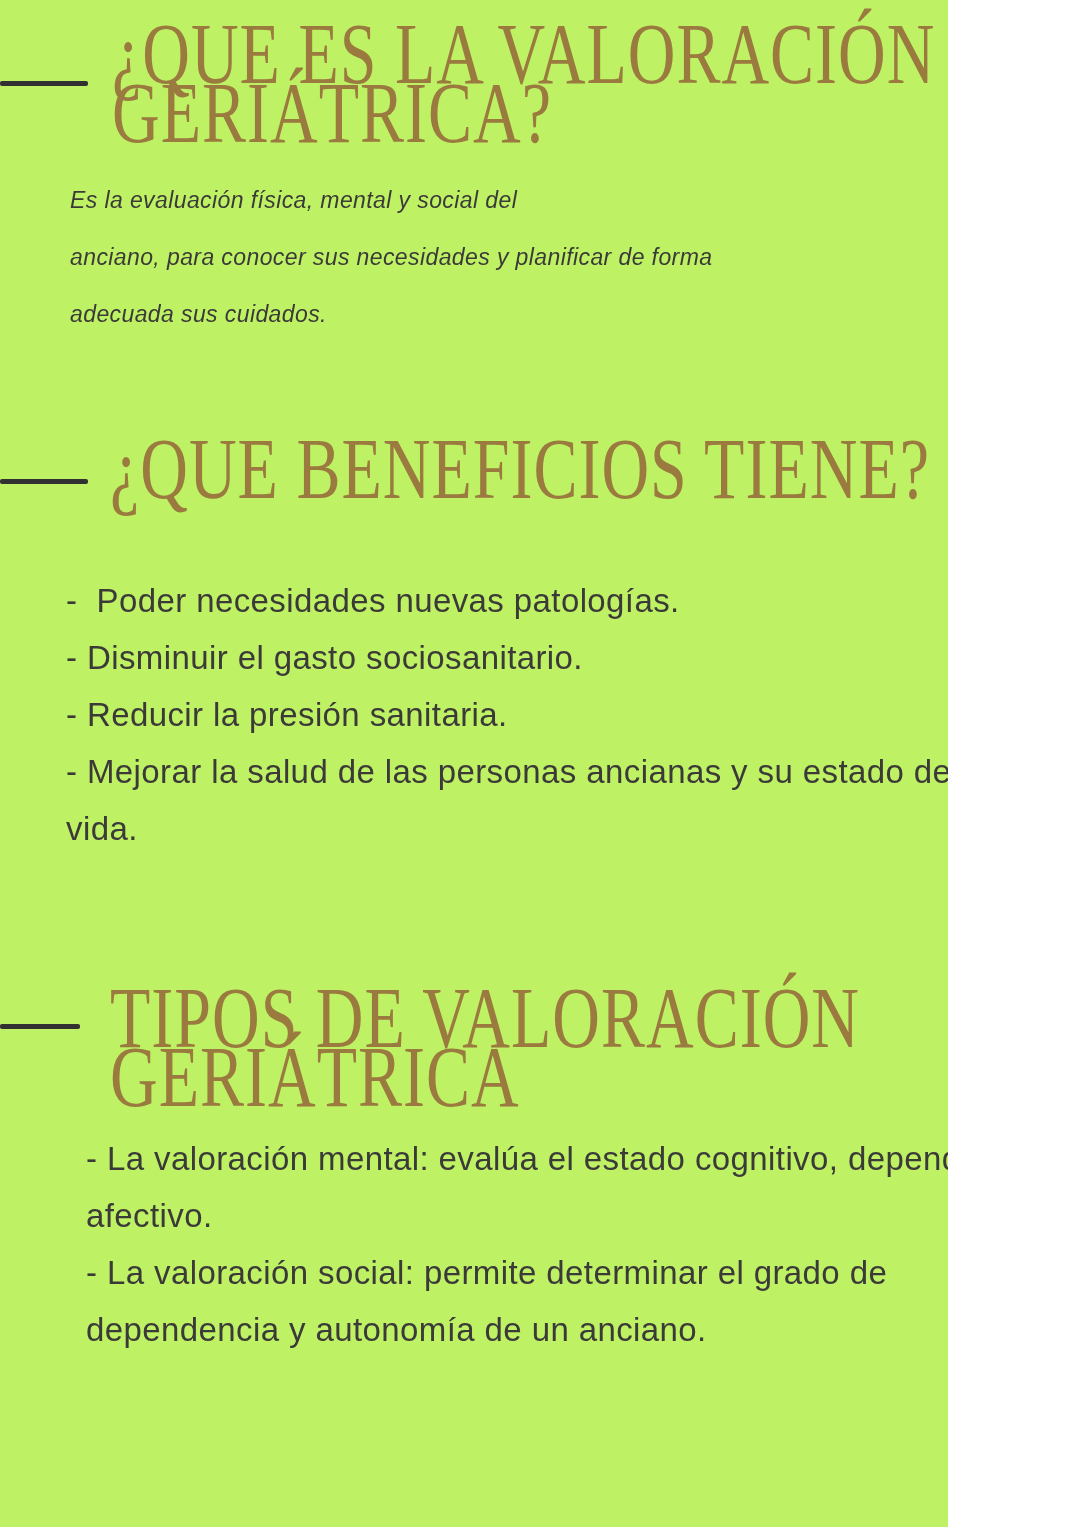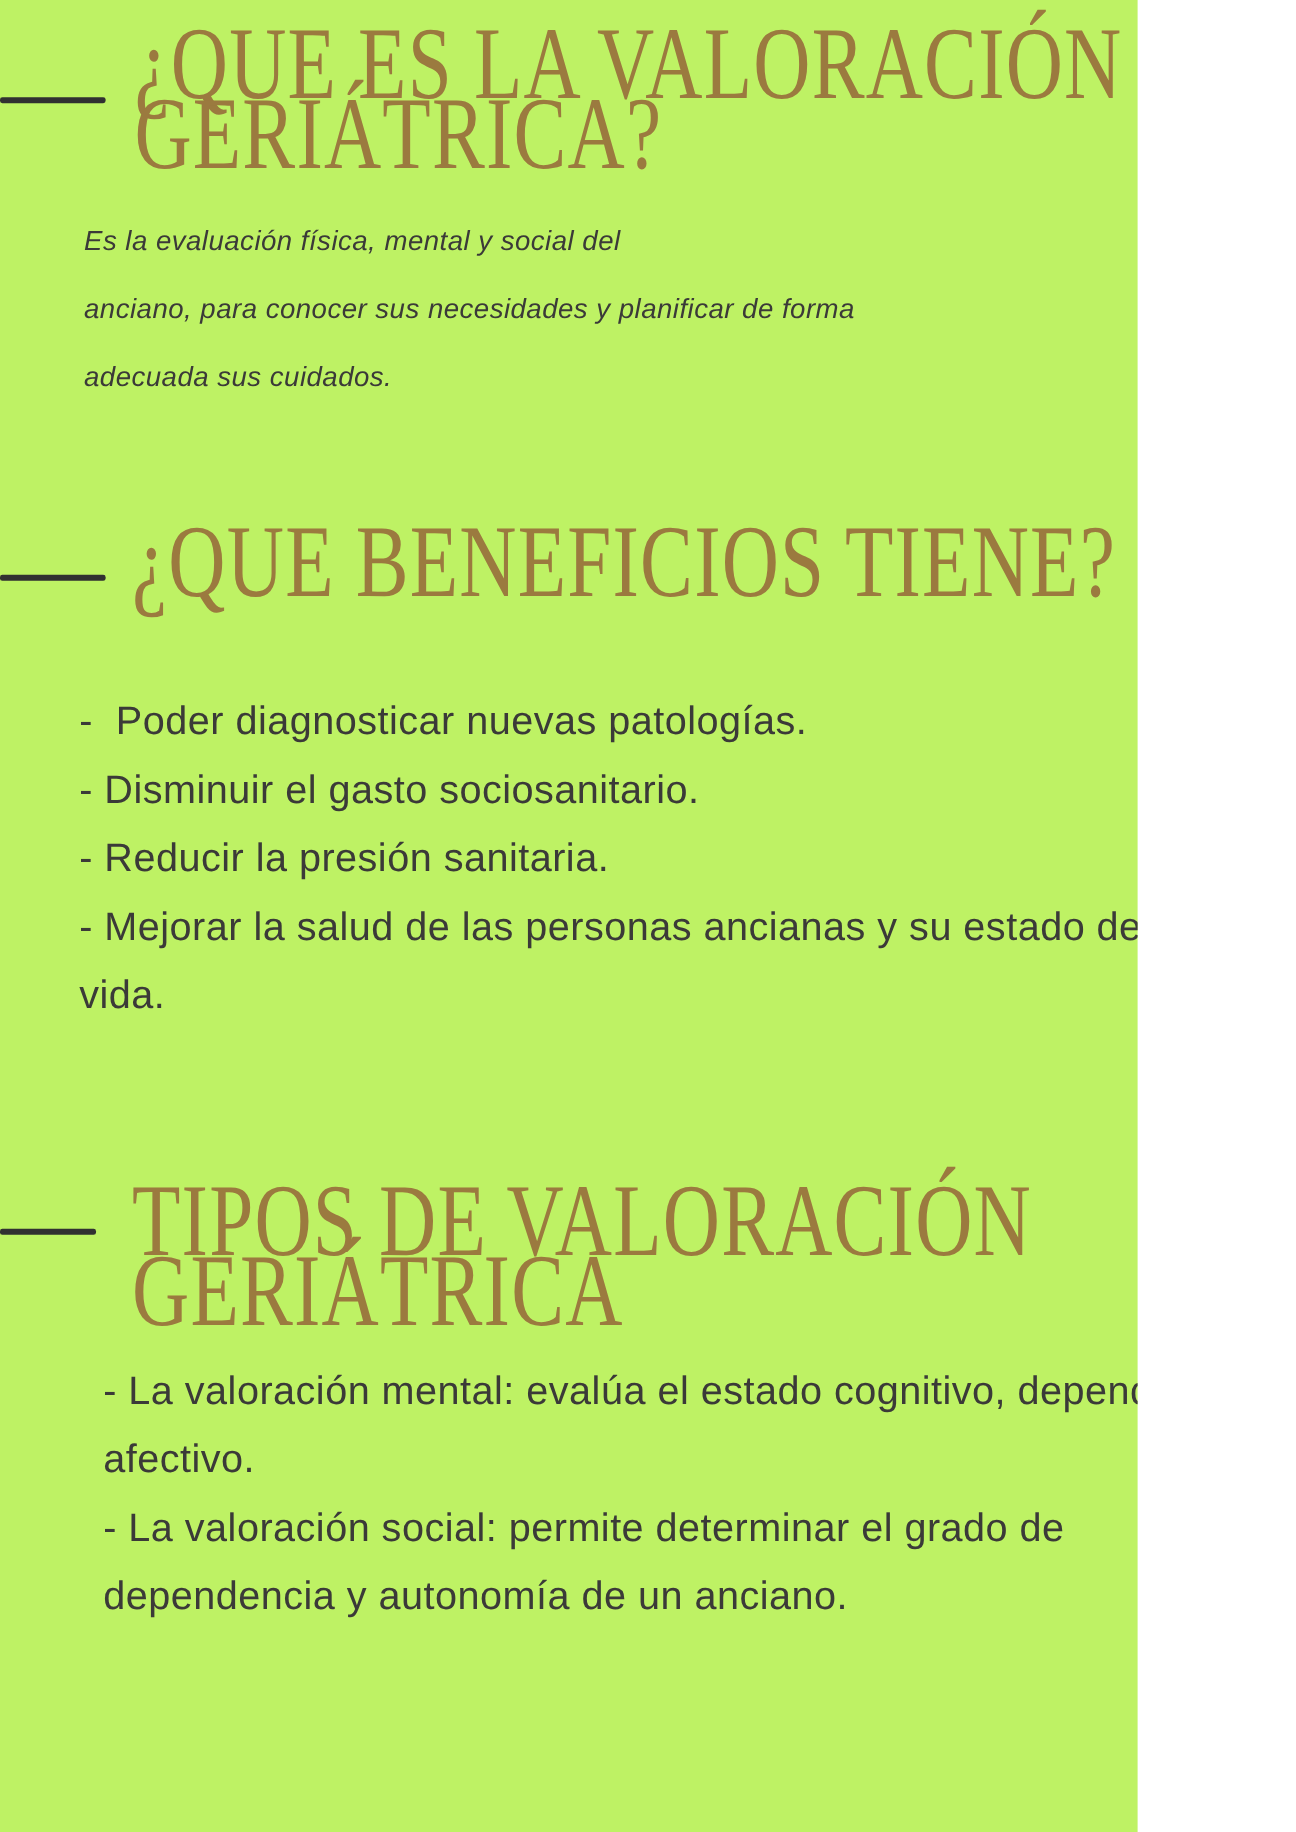--- a/index.html
+++ b/index.html
@@ -71,21 +71,21 @@
   <div id="rule-1" class="rule"></div>
   <h1 id="heading-1" class="display-heading">¿QUE ES LA VALORACIÓN
 GERIÁTRICA?</h1>
   <p id="intro-paragraph" class="body-text">Es la evaluación física, mental y social del
 anciano, para conocer sus necesidades y planificar de forma
 adecuada sus cuidados.</p>
 
   <div id="rule-2" class="rule"></div>
   <h1 id="heading-2" class="display-heading">¿QUE BENEFICIOS TIENE?</h1>
   <div id="benefits-list" class="list">
-    <div class="item">-  Poder diagnosticar nuevas patologías.</div>
+    <div class="item">-  Poder necesidades nuevas patologías.</div>
     <div class="item">- Disminuir el gasto sociosanitario.</div>
     <div class="item">- Reducir la presión sanitaria.</div>
     <div class="item">- Mejorar la salud de las personas ancianas y su estado de
 vida.</div>
   </div>
 
   <div id="rule-3" class="rule"></div>
   <h1 id="heading-3" class="display-heading">TIPOS DE VALORACIÓN
 GERIÁTRICA</h1>
   <div id="types-list" class="list">

